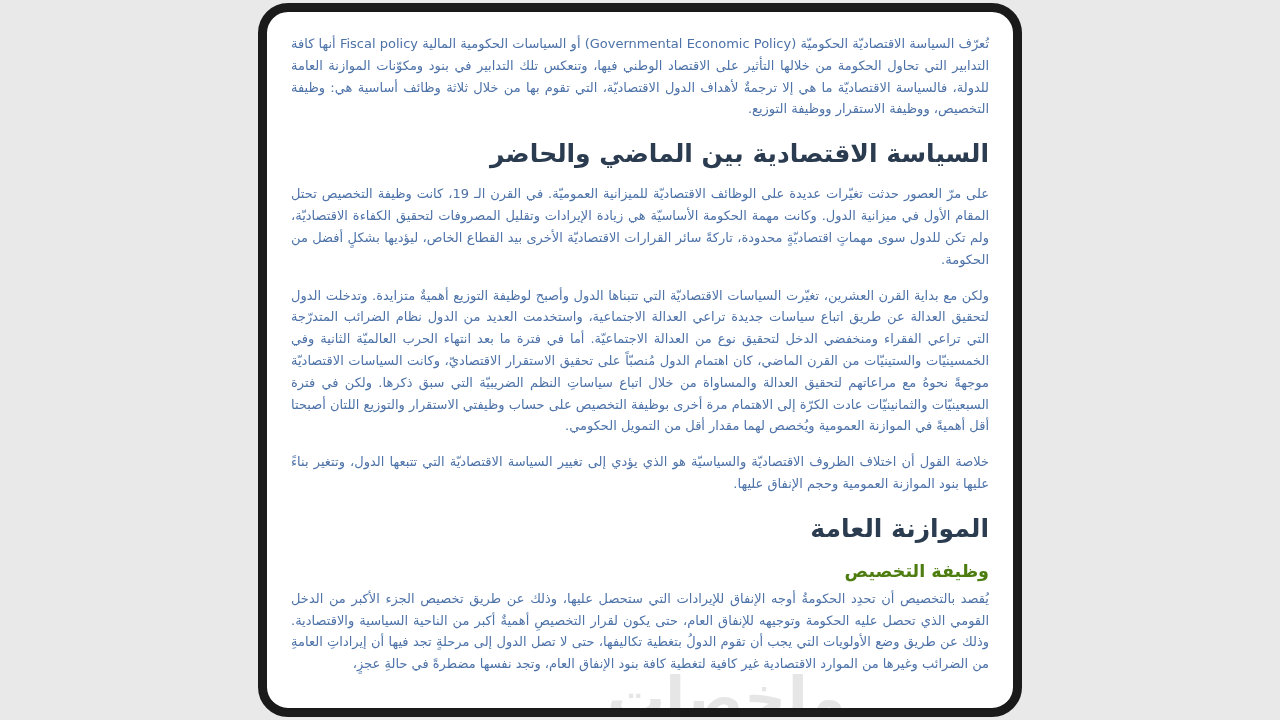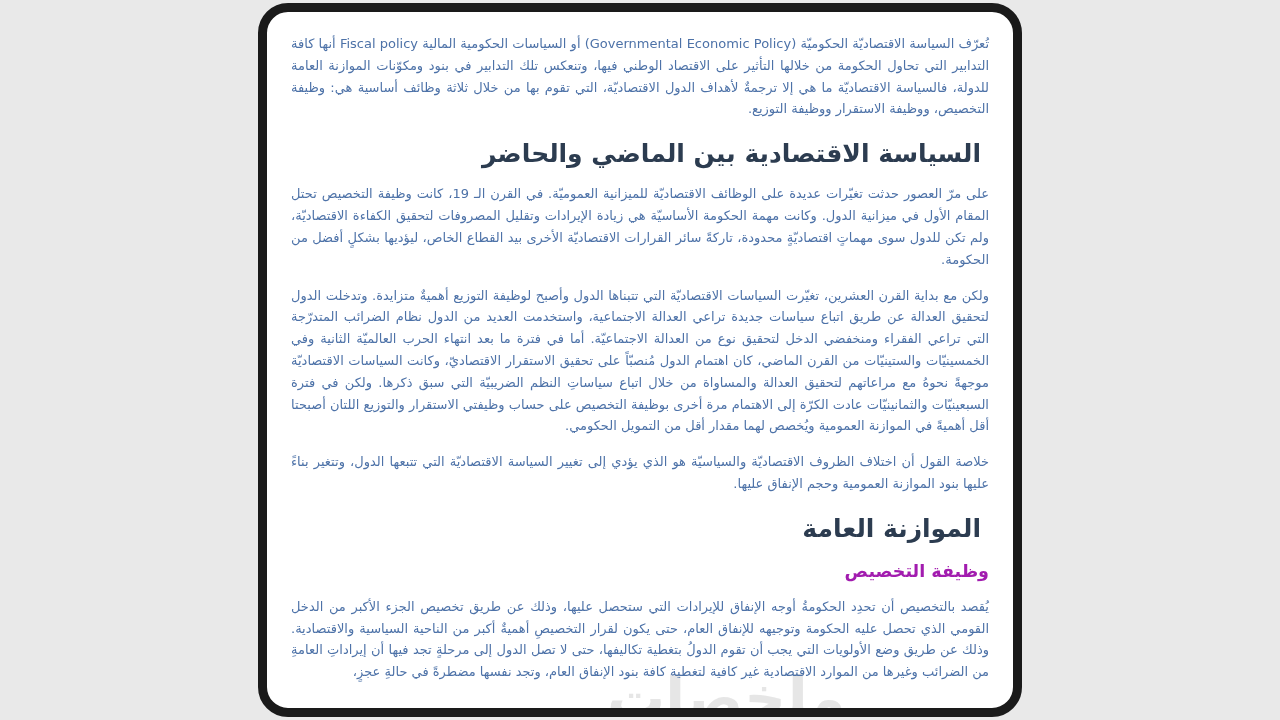--- a/index.html
+++ b/index.html
@@ -46,33 +46,33 @@
     direction: rtl;
     text-align: justify;
     color: #4d72a8;
     font-size: 13px;
     line-height: 21.8px;
   }
   .content p {
     margin: 0 0 14px 0;
   }
   .content h2 {
-    margin: 18px 8px 14px 0;
+    margin: 18px 0 14px 0;
     font-size: 25px;
     line-height: 1.25;
     font-weight: bold;
     color: #2c3c50;
     text-align: right;
   }
   .content h3 {
-    margin: 16px 0 13px 0;
+    margin: 16px 0 5px 0;
     font-size: 17.5px;
     line-height: 1.3;
     font-weight: bold;
-    color: #a21caf;
+    color: #4d7c0f;
     text-align: right;
   }
 </style>
 </head>
 <body>
 
 <div class="stage">
   <div class="device-frame">
     <div class="watermark">ملخصات</div>
     <article class="content">

